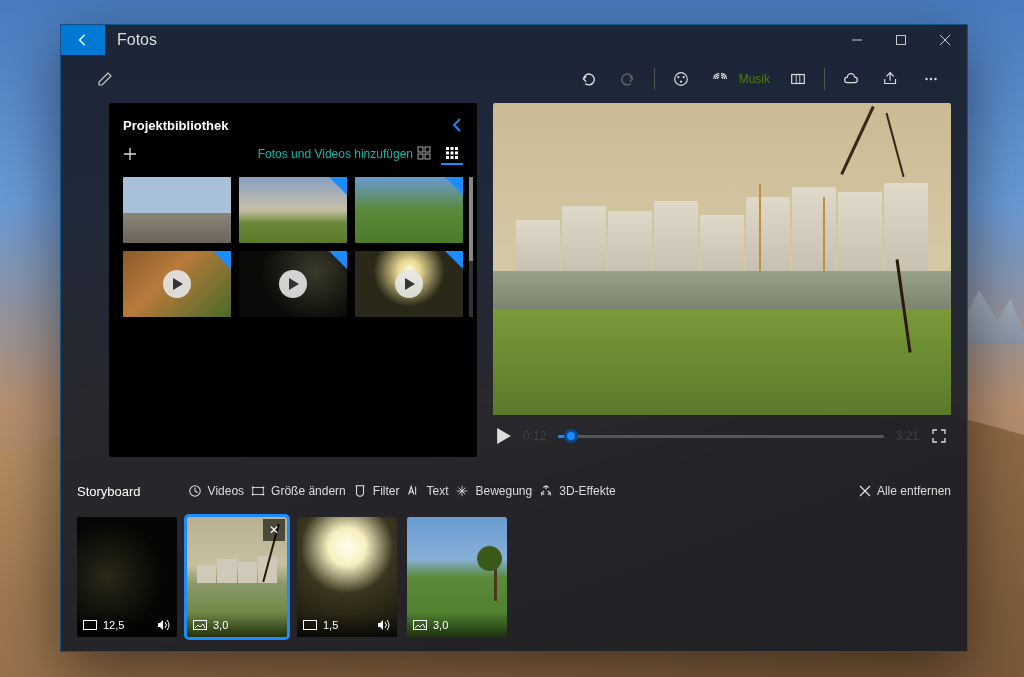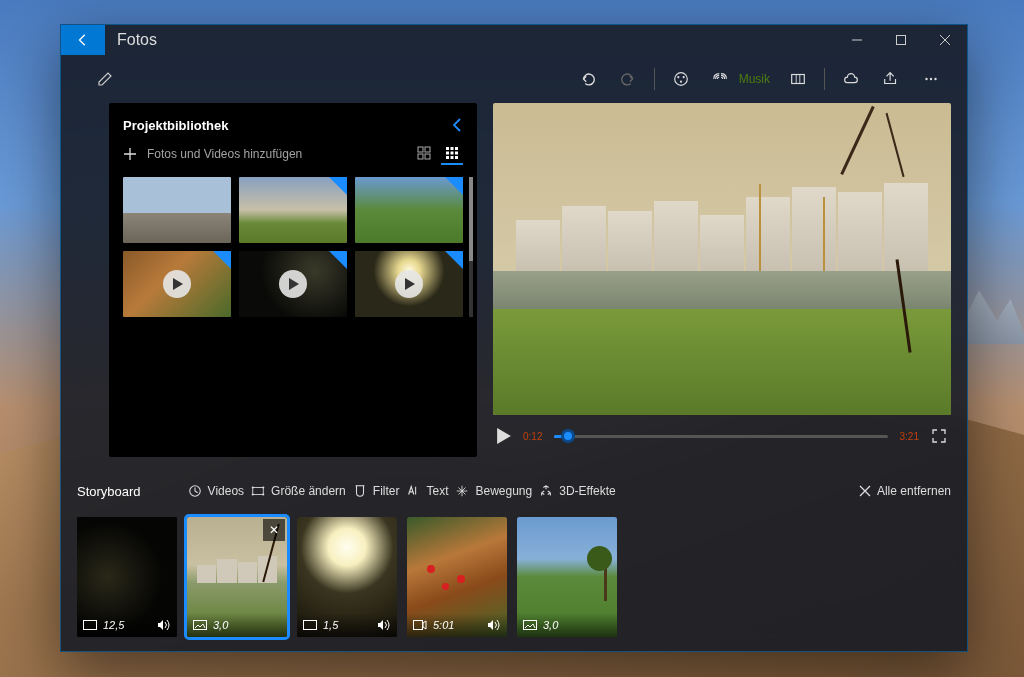--- a/index.html
+++ b/index.html
@@ -39,21 +39,21 @@
   .tool-sep { width:1px; height:22px; background:#555; margin:0 6px; }
   .music-label { font-size:12px; color:#4d7c0f; margin-left:-2px; margin-right:8px; }
 
   .main { flex:1; display:flex; gap:16px; padding:0 16px 12px 16px; min-height:0; }
   .left-pane { width:400px; display:flex; flex-direction:column; }
   .library { background:#000; border-radius:2px; padding:14px 14px 12px 14px; flex:1; display:flex; flex-direction:column;margin-left:32px; }
   .lib-header { display:flex; align-items:center; margin-bottom:10px; }
   .lib-title { font-size:13px; font-weight:600; flex:1; }
   .lib-collapse { color:#1a8cff; font-size:16px; }
   .lib-add-row { display:flex; align-items:center; margin-bottom:12px; }
-  .lib-add { display:flex; align-items:center; gap:10px; font-size:12px; color:#a3a3a3; flex:1; }
+  .lib-add { display:flex; align-items:center; gap:10px; font-size:12px; color:#14b8a6; flex:1;justify-content:space-between; }
   .view-toggle { display:flex; gap:6px; }
   .view-btn { width:22px; height:22px; display:flex; align-items:center; justify-content:center; color:#aaa; border-bottom:2px solid transparent; }
   .view-btn.active { color:#fff; border-bottom-color:#1a8cff; }
   .lib-grid { display:grid; grid-template-columns:repeat(3,1fr); gap:8px; position:relative; }
   .lib-scroll { position:absolute; right:-10px; top:0; width:4px; height:100%; background:#333; }
   .lib-scroll-thumb { position:absolute; right:-10px; top:0; width:4px; height:60%; background:#888; }
   .thumb { position:relative; height:66px; border-radius:1px; overflow:hidden; }
   .thumb .corner { position:absolute; top:0; right:0; width:0; height:0; border-left:18px solid transparent; border-top:18px solid #1a8cff; }
   .thumb .play { position:absolute; top:50%; left:50%; transform:translate(-50%,-50%); width:28px; height:28px; border-radius:50%; background:rgba(230,230,230,0.9); display:flex; align-items:center; justify-content:center; }
   .thumb .play svg { margin-left:2px; }
@@ -70,36 +70,36 @@
   .crane.c1 { bottom:46%; left:58%; height:28%; }
   .crane.c2 { bottom:46%; left:72%; height:24%; }
   .branch { position:absolute; top:0; right:8%; width:40%; height:30%; }
   .branch::before, .branch::after { content:""; position:absolute; background:#3a2818; }
   .branch::before { top:0; right:30%; width:3px; height:80%; transform:rotate(25deg); }
   .branch::after { top:10%; right:10%; width:2px; height:70%; transform:rotate(-15deg); }
   .branch2 { position:absolute; bottom:20%; right:10%; width:3px; height:30%; background:#2a1808; transform:rotate(-8deg); }
 
   .player { height:42px; display:flex; align-items:center; gap:12px; padding:0 4px; }
   .play-main { color:#ddd; }
-  .time { font-size:10px; color:#c2410c; }
+  .time { font-size:12px; color:#404040; }
   .slider { flex:1; height:3px; background:#555; position:relative; border-radius:2px; }
   .slider-fill { position:absolute; left:0; top:0; bottom:0; width:4%; background:#1a8cff; border-radius:2px; }
   .slider-knob { position:absolute; left:4%; top:50%; transform:translate(-50%,-50%); width:14px; height:14px; border-radius:50%; background:#1a8cff; border:3px solid #0a4a8a; }
   .fullscreen { color:#ddd; }
 
   .bottom { padding:4px 16px 14px 16px; }
   .sb-toolbar { display:flex; align-items:center; gap:7px; height:36px; font-size:12px; }
   .sb-title { font-size:13px; margin-right:40px; }
   .sb-tool { display:flex; align-items:center; gap:6px; color:#ddd; }
   .sb-spacer { flex:1; }
   .storyboard { display:flex; gap:10px; margin-top:8px; }
   .clip { position:relative; width:100px; height:120px; border-radius:2px; overflow:hidden; background:#000; }
   .clip.selected { outline:3px solid #1a8cff; }
   .clip .close { position:absolute; top:2px; right:2px; width:22px; height:22px; background:rgba(0,0,0,0.6); display:flex; align-items:center; justify-content:center; font-size:12px; color:#fff; }
-  .clip-footer { position:absolute; bottom:0; left:0; right:0; height:24px; display:flex; align-items:center; gap:6px; padding:0 6px; font-size:11px; color:#fff; background:linear-gradient(180deg, transparent, rgba(0,0,0,0.6));font-style:italic; }
+  .clip-footer { position:absolute; bottom:0; left:0; right:0; height:24px; display:flex; align-items:center; gap:6px; padding:0 6px; font-size:11px; color:#fff; background:linear-gradient(180deg, transparent, rgba(0,0,0,0.6)); }
   .clip-footer .spk { margin-left:auto; }
   .clip-scene { position:absolute; inset:0; }
   svg { display:block; }
 </style>
 </head>
 <body>
 
 <div class="desert"></div>
 <div class="mountains"></div>
 
@@ -425,38 +425,20 @@
               <rect x="0.5" y="0.5" width="13" height="9" stroke="#fff" fill="none"></rect>
             </svg>
           <span>1,5</span>
           <svg class="spk" width="14" height="12" viewBox="0 0 14 12">
               <path d="M1 4 L3 4 L6 1 L6 11 L3 8 L1 8 Z" fill="#fff"></path>
               <path d="M8 3 Q11 6 8 9 M10 1 Q14 6 10 11" stroke="#fff" fill="none"></path>
             </svg>
         </div>
       </div>
 
-      <div class="clip">
-        <div class="clip-scene" style="background:linear-gradient(160deg,#3a5a2a 0%,#b8783a 35%,#8a4a1a 60%,#4a6a2a 100%);">
-          <div style="position:absolute;top:40%;left:20%;width:8px;height:8px;border-radius:50%;background:#d82020;"></div>
-          <div style="position:absolute;top:55%;left:35%;width:7px;height:7px;border-radius:50%;background:#d82020;"></div>
-          <div style="position:absolute;top:48%;left:50%;width:8px;height:8px;border-radius:50%;background:#d82020;"></div>
-        </div>
-        <div class="clip-footer">
-          <svg width="14" height="10" viewBox="0 0 14 10">
-              <rect x="0.5" y="0.5" width="9" height="9" stroke="#fff" fill="none"></rect>
-              <path d="M10 3 L13 1 L13 9 L10 7 Z" stroke="#fff" fill="none"></path>
-            </svg>
-          <span>5:01</span>
-          <svg class="spk" width="14" height="12" viewBox="0 0 14 12">
-              <path d="M1 4 L3 4 L6 1 L6 11 L3 8 L1 8 Z" fill="#fff"></path>
-              <path d="M8 3 Q11 6 8 9 M10 1 Q14 6 10 11" stroke="#fff" fill="none"></path>
-            </svg>
-        </div>
-      </div>
 
       <div class="clip">
         <div class="clip-scene" style="background:linear-gradient(180deg,#6a9ad0 0%,#88b0d8 35%,#5a8a3a 50%,#4a7a2a 100%);">
           <div style="position:absolute;bottom:30%;right:10%;width:3px;height:40%;background:#4a3818;"></div>
           <div style="position:absolute;bottom:55%;right:5%;width:25px;height:25px;border-radius:50%;background:#3a5a1a;"></div>
         </div>
         <div class="clip-footer">
           <svg width="14" height="10" viewBox="0 0 14 10">
               <rect x="0.5" y="0.5" width="13" height="9" stroke="#fff" fill="none"></rect>
               <path d="M2 8 L5 5 L7 7 L10 4 L12 8" stroke="#fff" fill="none"></path>

